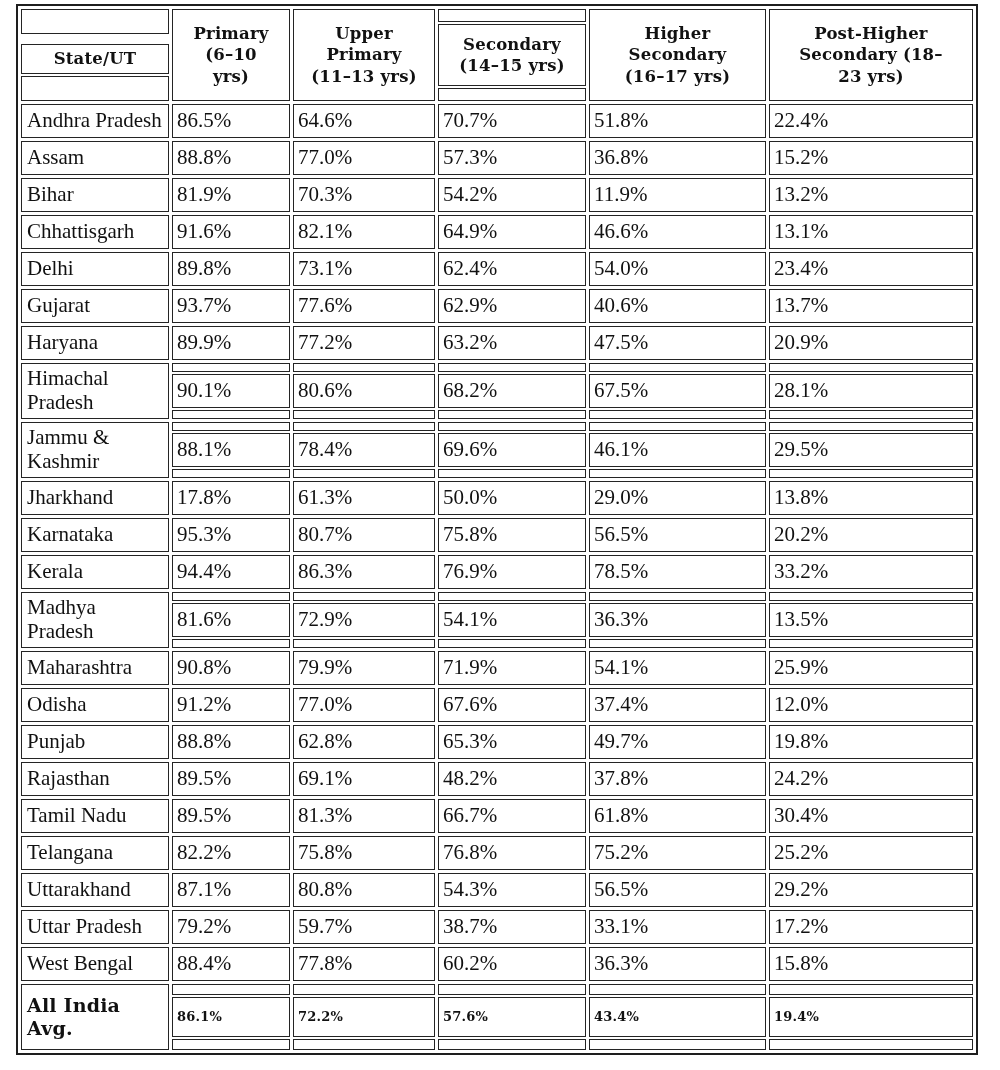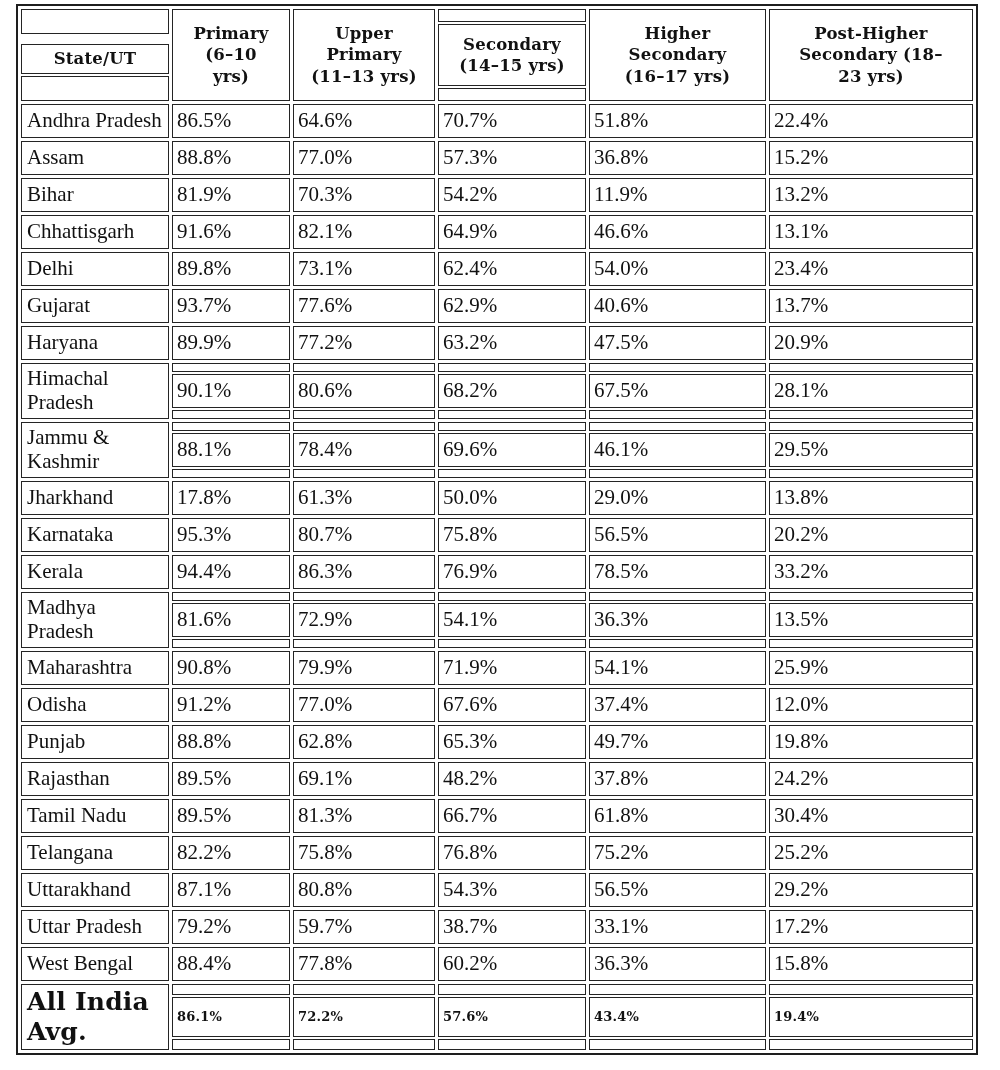--- a/index.html
+++ b/index.html
@@ -81,21 +81,21 @@
     padding: 0 5px;
     white-space: pre-line;
   }
   .val-text { padding: 0 4px; }
 
   
   tr.footer .box {
     font-family: "DejaVu Serif", serif;
     font-weight: 700;
   }
-  tr.footer .cell-text { font-size: 25px; line-height: 1.2; letter-spacing: 0.2px; }
+  tr.footer .cell-text { font-size: 19px; line-height: 1.2; letter-spacing: 0.2px; }
   tr.footer .val-text  { font-size: 13px; }
 </style>
 </head>
 <body>
 
 <div class="page">
   <table class="data-table">
     <colgroup>
       <col class="c-state">
         <col class="c-v1">

